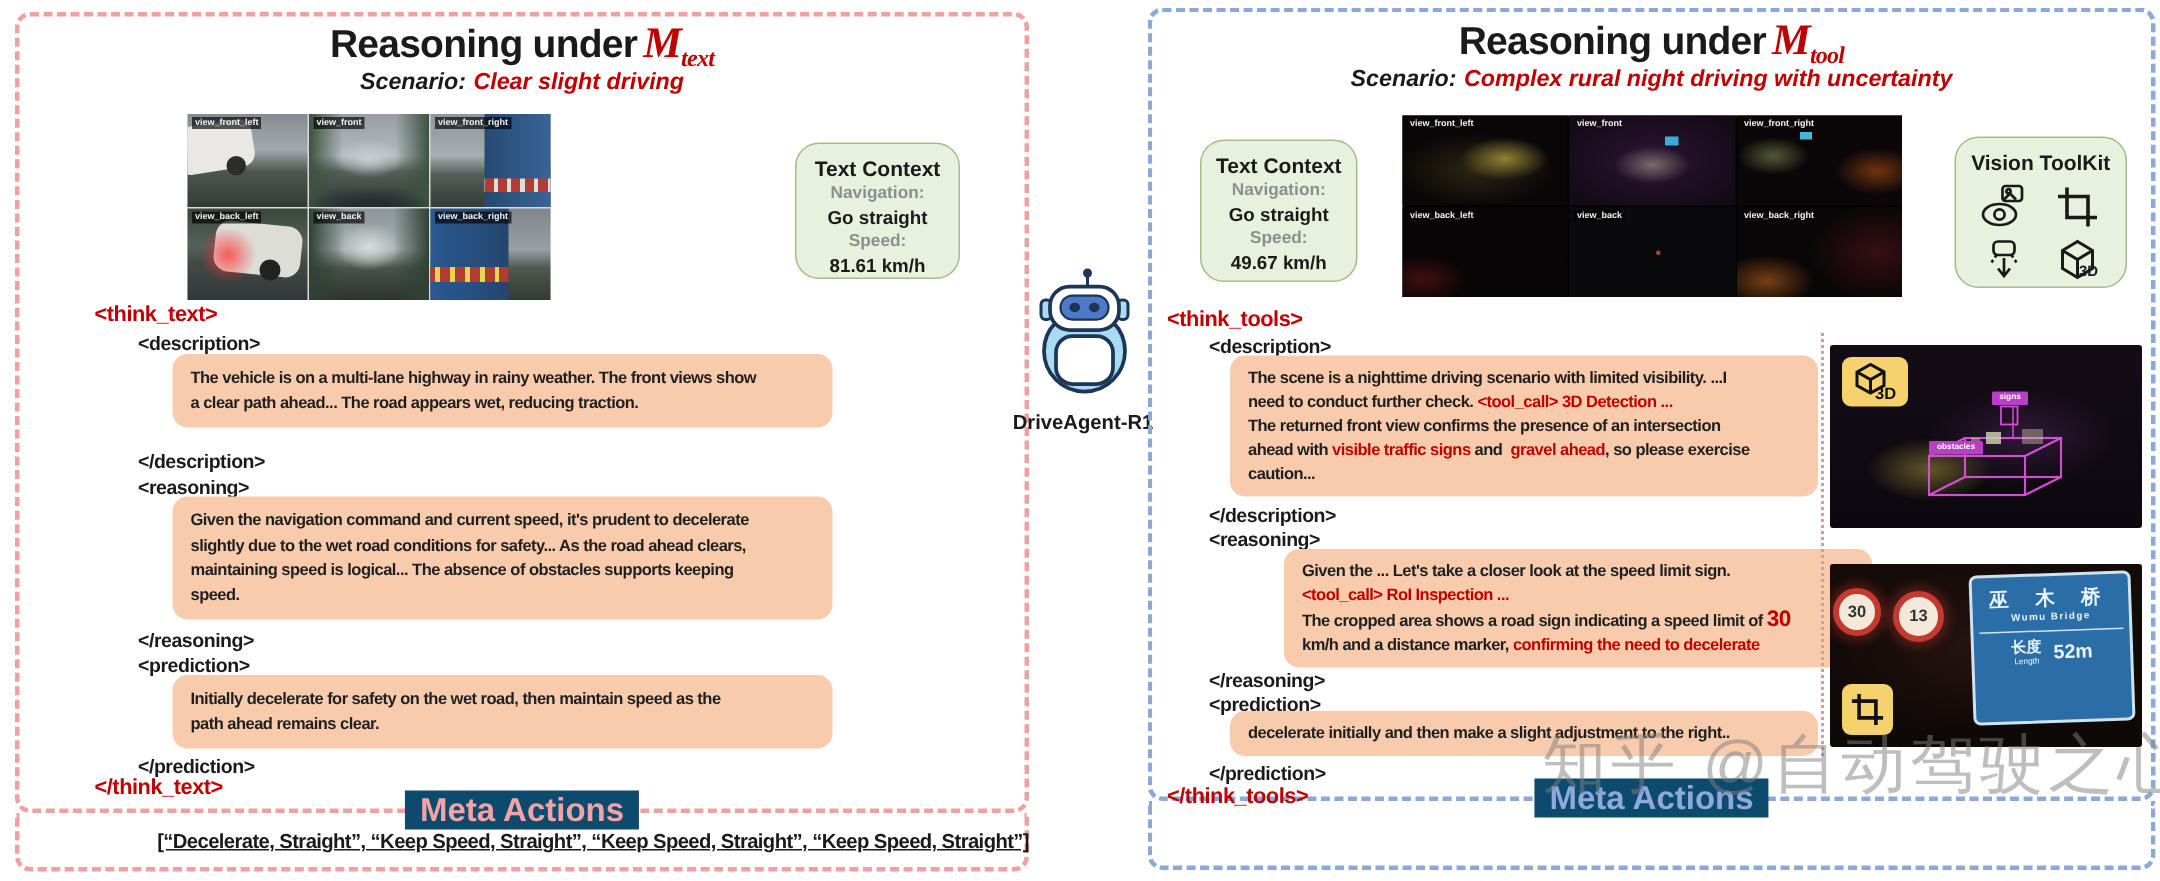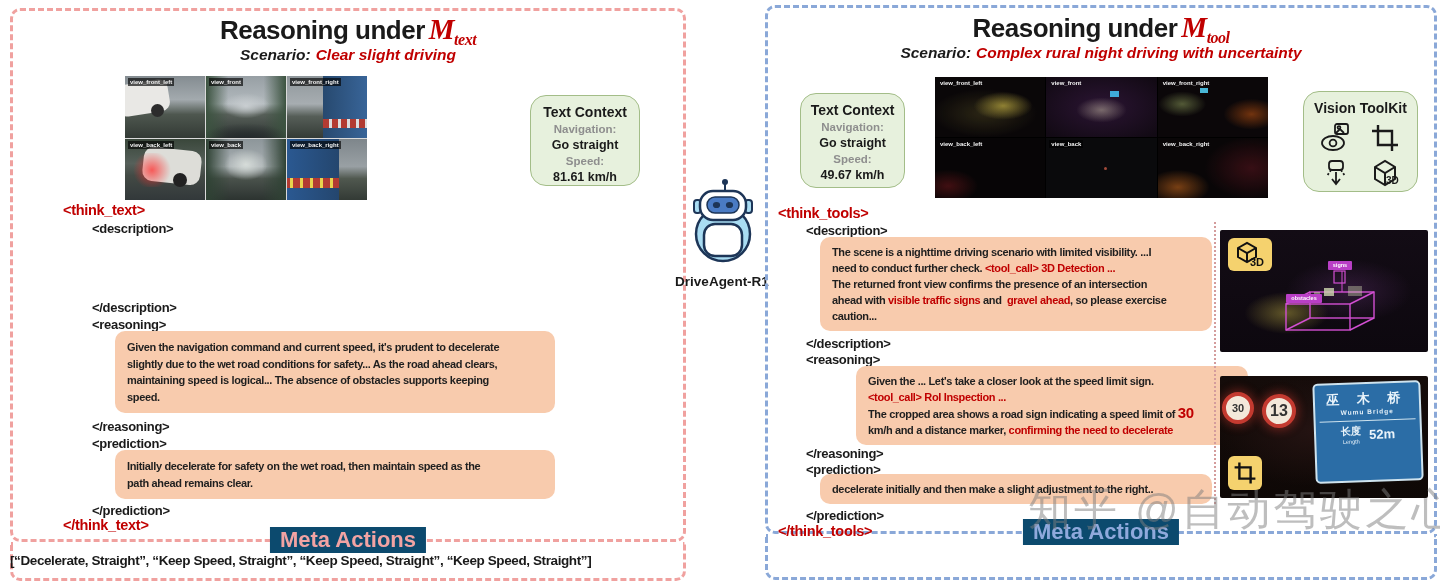--- a/index.html
+++ b/index.html
@@ -34,21 +34,21 @@
   .tag{position:absolute;font-weight:bold;font-size:13px;letter-spacing:-0.3px;}
   
   .obox{position:absolute;background:#f8cbad;border-radius:10px;font-weight:bold;font-size:11px;
         line-height:16.5px;letter-spacing:-0.35px;padding:8px 12px;box-sizing:border-box;
         white-space:pre-wrap;color:#1f1f1f;}
   .obox.r{line-height:16px;padding:7px 12px;}
   .obox .red{color:#c00000;}
   .obox .red-big{color:#c00000;font-size:15px;line-height:16px;}
   
   .metalabel{position:absolute;transform:translateX(-50%);font-weight:bold;font-size:22px;background:#0c4a6e;padding:0 10px;z-index:3;white-space:nowrap;text-align:center;}
-  .metatext{position:absolute;text-align:left;font-weight:bold;font-size:13.5px;letter-spacing:-0.4px;white-space:nowrap;}
+  .metatext{position:absolute;text-align:right;font-weight:bold;font-size:13.5px;letter-spacing:-0.4px;white-space:nowrap;text-decoration:underline;}
   
   .vline{position:absolute;border-left:2px dotted #d49c9c;}
   .detimg{position:absolute;border-radius:2px;overflow:hidden;
       background:radial-gradient(ellipse 60px 30px at 32% 68%,rgba(165,150,60,.55),transparent 70%),
                  radial-gradient(ellipse 90px 45px at 62% 50%,rgba(120,60,140,.30),transparent 70%),
                  linear-gradient(180deg,#130c15,#0d080f);}
   .signimg{position:absolute;border-radius:2px;overflow:hidden;
       background:radial-gradient(ellipse 120px 70px at 45% 45%,#241312,transparent 80%),
                  linear-gradient(180deg,#150c0a,#0e0806);}
   .badge{position:absolute;background:#f5d26e;border-radius:6px;display:flex;align-items:center;justify-content:center;}
@@ -117,20 +117,22 @@
   <div class="gbox" style="left:530px;top:95px;width:110px;height:91px;">
     <div class="gt">Text Context</div>
     <div class="gl">Navigation:</div>
     <div class="gv">Go straight</div>
     <div class="gl">Speed:</div>
     <div class="gv">81.61 km/h</div>
   </div>
 
   <div class="ttag" style="left:63px;top:202px;">&lt;think_text&gt;</div>
   <div class="tag" style="left:92px;top:221px;">&lt;description&gt;</div>
+  <div class="obox" style="left:115px;top:236px;width:440px;">The vehicle is on a multi-lane highway in rainy weather. The front views show
+a clear path ahead... The road appears wet, reducing traction.</div>
   <div class="tag" style="left:92px;top:300px;">&lt;/description&gt;</div>
   <div class="tag" style="left:92px;top:317px;">&lt;reasoning&gt;</div>
   <div class="obox" style="left:115px;top:331px;width:440px;">Given the navigation command and current speed, it's prudent to decelerate
 slightly due to the wet road conditions for safety... As the road ahead clears,
 maintaining speed is logical... The absence of obstacles supports keeping
 speed.</div>
   <div class="tag" style="left:92px;top:419px;">&lt;/reasoning&gt;</div>
   <div class="tag" style="left:92px;top:436px;">&lt;prediction&gt;</div>
   <div class="obox" style="left:115px;top:450px;width:440px;">Initially decelerate for safety on the wet road, then maintain speed as the
 path ahead remains clear.</div>
@@ -268,21 +270,21 @@
       <svg width="40" height="29" viewBox="0 0 40 29" fill="none" stroke="#111" stroke-width="2">
         <path d="M8 8 L17 3 L26 8 L26 17 L17 22 L8 17 Z"></path>
         <path d="M8 8 L17 13 L26 8 M17 13 V22"></path>
         <text x="20" y="26" font-size="11" font-weight="bold" fill="#111" stroke="none" font-family="Liberation Sans, sans-serif">3D</text>
       </svg>
     </div>
   </div>
 
   <div class="signimg" style="left:1220px;top:376px;width:208px;height:122px;">
     <div class="rcircle" style="left:2px;top:16px;width:32px;height:32px;font-size:11px;">30</div>
-    <div class="rcircle" style="left:42px;top:18px;width:34px;height:34px;font-size:16px;">13</div>
+    <div class="rcircle" style="left:42px;top:18px;width:34px;height:34px;font-size:11px;">13</div>
     <div class="bluesign" style="left:94px;top:6px;width:108px;height:100px;">
       <div class="cn">巫 木 桥</div>
       <div class="en">Wumu Bridge</div>
       <div class="div"></div>
       <div class="lenrow">
         <span>
           <div class="lcn">长度</div>
           <div class="len">Length</div>
         </span>
         <span class="lval">52m</span>

